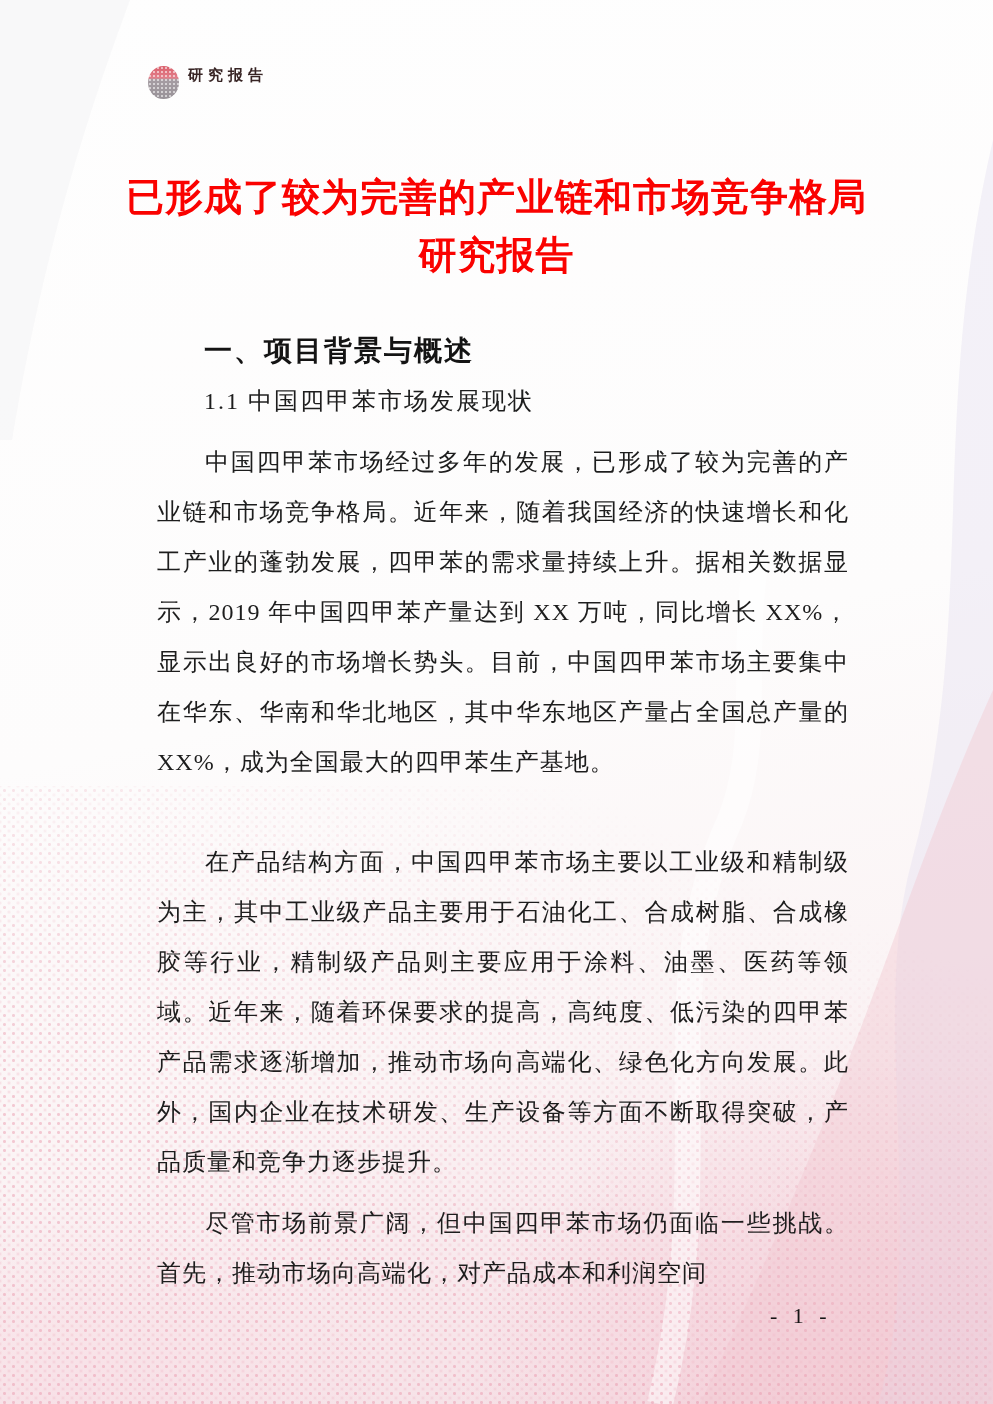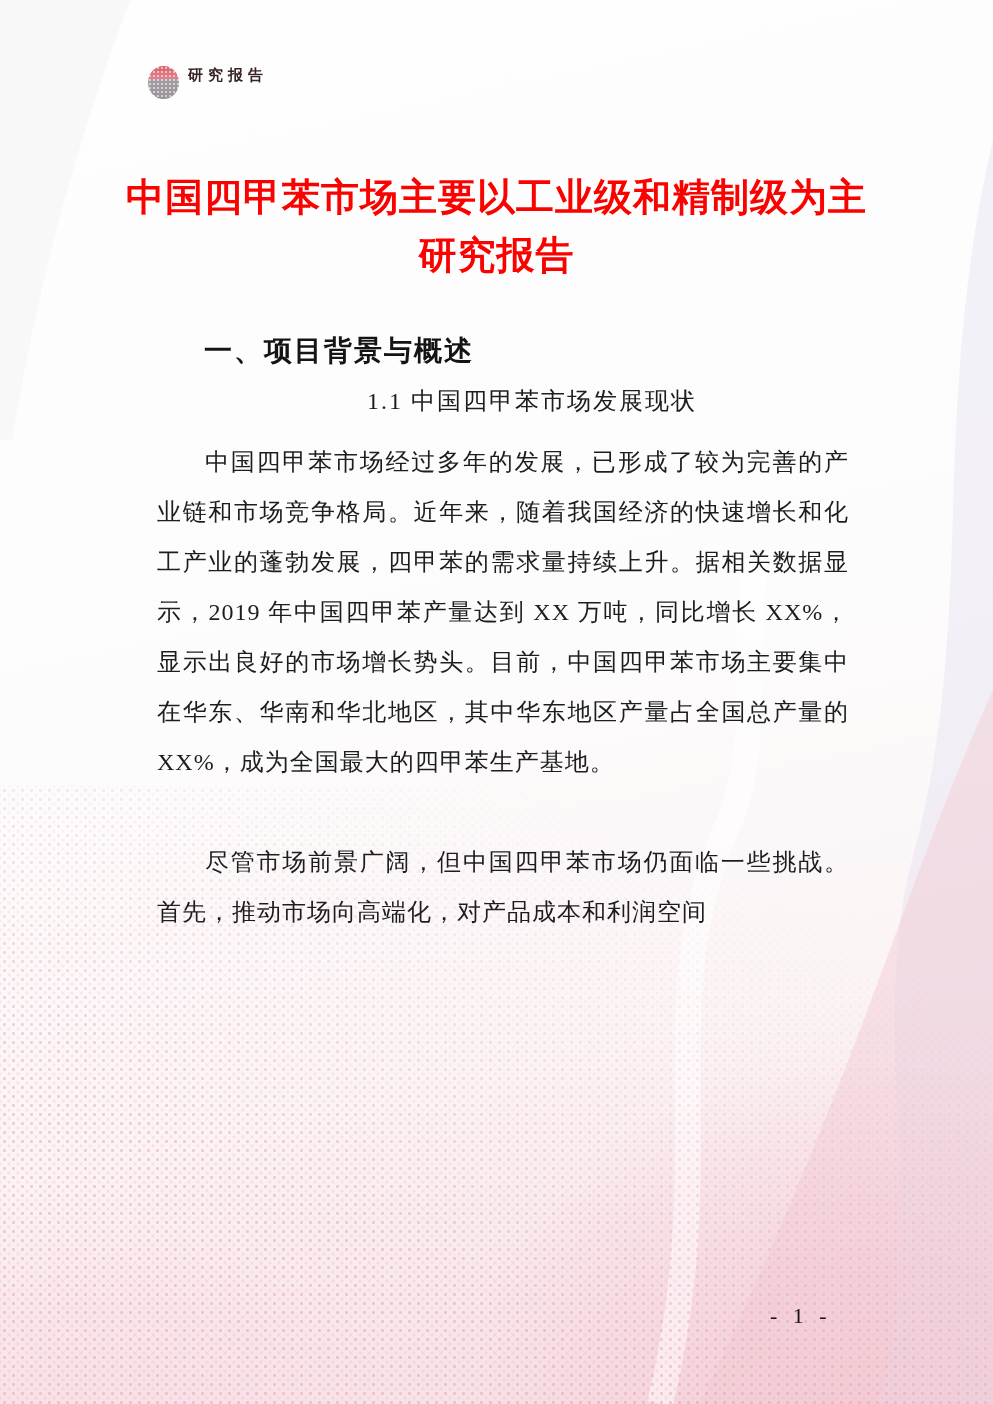--- a/index.html
+++ b/index.html
@@ -58,21 +58,21 @@
   .content { position: absolute; top: 326px; left: 146px; width: 714px; }
   .section-heading {
     margin: 0 0 0 58px;
     font-family: "Liberation Sans", "DejaVu Sans", sans-serif;
     font-size: 28px; font-weight: 700; color: #141414;
     line-height: 50px; letter-spacing: 2px;
   }
   .subsection-heading {
     margin: 0 0 0 58px;
     font-size: 24px; font-weight: 400; color: #1d1d1d;
-    line-height: 50px; letter-spacing: 2px; text-align: center;
+    line-height: 50px; letter-spacing: 2px;
   }
   .para {
     margin: 11px;
     font-size: 24px; line-height: 50px; color: #1d1d1d;
     text-indent: 2em; text-align: justify; letter-spacing: 1px;
   }
   .para-gap { margin-bottom: 50px; }
 
   .page-number {
     position: absolute; top: 1303px; left: 770px;
@@ -92,26 +92,27 @@
   </svg>
 
   <div class="bg-dots"></div>
 
   <header class="logo-row">
     <span class="logo-sphere"></span>
     <span class="logo-text">研究报告</span>
   </header>
 
   <h1 class="doc-title">
-    <span class="t-line">中国四甲苯市场主要以工业级和精制级为主</span>
+    <span class="t-line">已形成了较为完善的产业链和市场竞争格局</span>
     <span class="t-line">研究报告</span>
   </h1>
 
   <main class="content">
     <h2 class="section-heading">一、项目背景与概述</h2>
     <h3 class="subsection-heading">1.1 中国四甲苯市场发展现状</h3>
     <p class="para para-gap">中国四甲苯市场经过多年的发展，已形成了较为完善的产业链和市场竞争格局。近年来，随着我国经济的快速增长和化工产业的蓬勃发展，四甲苯的需求量持续上升。据相关数据显示，2019 年中国四甲苯产量达到 XX 万吨，同比增长 XX%，显示出良好的市场增长势头。目前，中国四甲苯市场主要集中在华东、华南和华北地区，其中华东地区产量占全国总产量的 XX%，成为全国最大的四甲苯生产基地。</p>
+    <p class="para">在产品结构方面，中国四甲苯市场主要以工业级和精制级为主，其中工业级产品主要用于石油化工、合成树脂、合成橡胶等行业，精制级产品则主要应用于涂料、油墨、医药等领域。近年来，随着环保要求的提高，高纯度、低污染的四甲苯产品需求逐渐增加，推动市场向高端化、绿色化方向发展。此外，国内企业在技术研发、生产设备等方面不断取得突破，产品质量和竞争力逐步提升。</p>
     <p class="para">尽管市场前景广阔，但中国四甲苯市场仍面临一些挑战。首先，推动市场向高端化，对产品成本和利润空间</p>
   </main>
 
   <div class="page-number">- 1 -</div>
 
 </div>
 
 </body></html>

